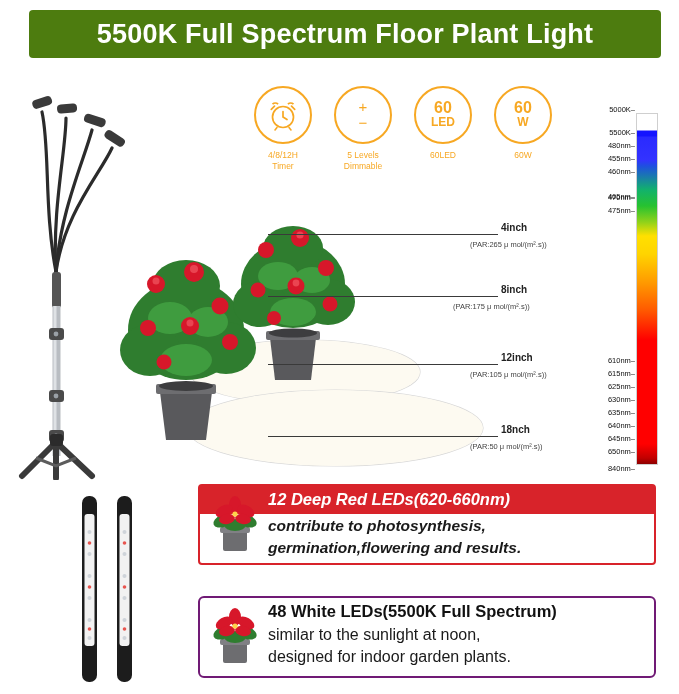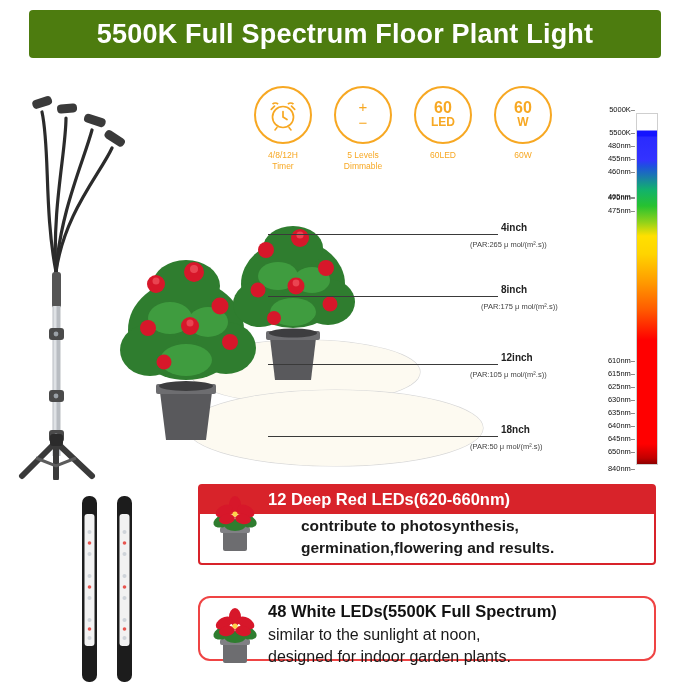--- a/index.html
+++ b/index.html
@@ -160,46 +160,47 @@
   
   .callout-red {
     position: absolute;
     left: 198px;
     top: 484px;
     width: 458px;
     height: 81px;
     border: 2px solid #d8232a;
     border-radius: 4px;
     box-sizing: border-box;
+    font-style: italic;
   }
   .callout-red .hdr {
     background: #d8232a;
     color: #fff;
     font-size: 16.5px;
     font-weight: bold;
     padding: 3px 8px 4px 68px;
     line-height: 1.25;
   }
   .callout-red .body {
     color: #1a1a1a;
     font-size: 15.5px;
     font-weight: bold;
-    padding: 2px 6px 0 101px;
+    padding: 2px 6px 0 68px;
     line-height: 1.3;
   }
 
   
   .callout-white {
     position: absolute;
     left: 198px;
     top: 596px;
     width: 458px;
-    height: 65px;
-    border: 2px solid #ef4444;
-    border-radius: 12px;
+    height: 82px;
+    border: 2px solid #701a75;
+    border-radius: 6px;
     box-sizing: border-box;
   }
   .callout-white .hdr {
     color: #111;
     font-size: 16.5px;
     font-weight: bold;
     padding: 3px 8px 2px 68px;
     line-height: 1.3;
   }
   .callout-white .body {
@@ -398,21 +399,21 @@
     </svg>
   </div>
 
   <div>
     <div class="dist-line" style="left:268px; top:234px; width:230px;"></div>
     <div class="dist-label" style="left:501px; top:222px;">4inch</div>
     <div class="dist-sub" style="left:470px; top:240px;">(PAR:265 μ mol/(m².s))</div>
 
     <div class="dist-line" style="left:268px; top:296px; width:230px;"></div>
     <div class="dist-label" style="left:501px; top:284px;">8inch</div>
-    <div class="dist-sub" style="left:470px; top:302px;padding-left:11px;">(PAR:175 μ mol/(m².s))</div>
+    <div class="dist-sub" style="left:442px; top:302px;padding-left:11px;">(PAR:175 μ mol/(m².s))</div>
 
     <div class="dist-line" style="left:268px; top:364px; width:230px;"></div>
     <div class="dist-label" style="left:501px; top:352px;">12inch</div>
     <div class="dist-sub" style="left:470px; top:370px;">(PAR:105 μ mol/(m².s))</div>
 
     <div class="dist-line" style="left:268px; top:436px; width:230px;"></div>
     <div class="dist-label" style="left:501px; top:424px;">18nch</div>
     <div class="dist-sub" style="left:470px; top:442px;">(PAR:50 μ mol/(m².s))</div>
   </div>
 

